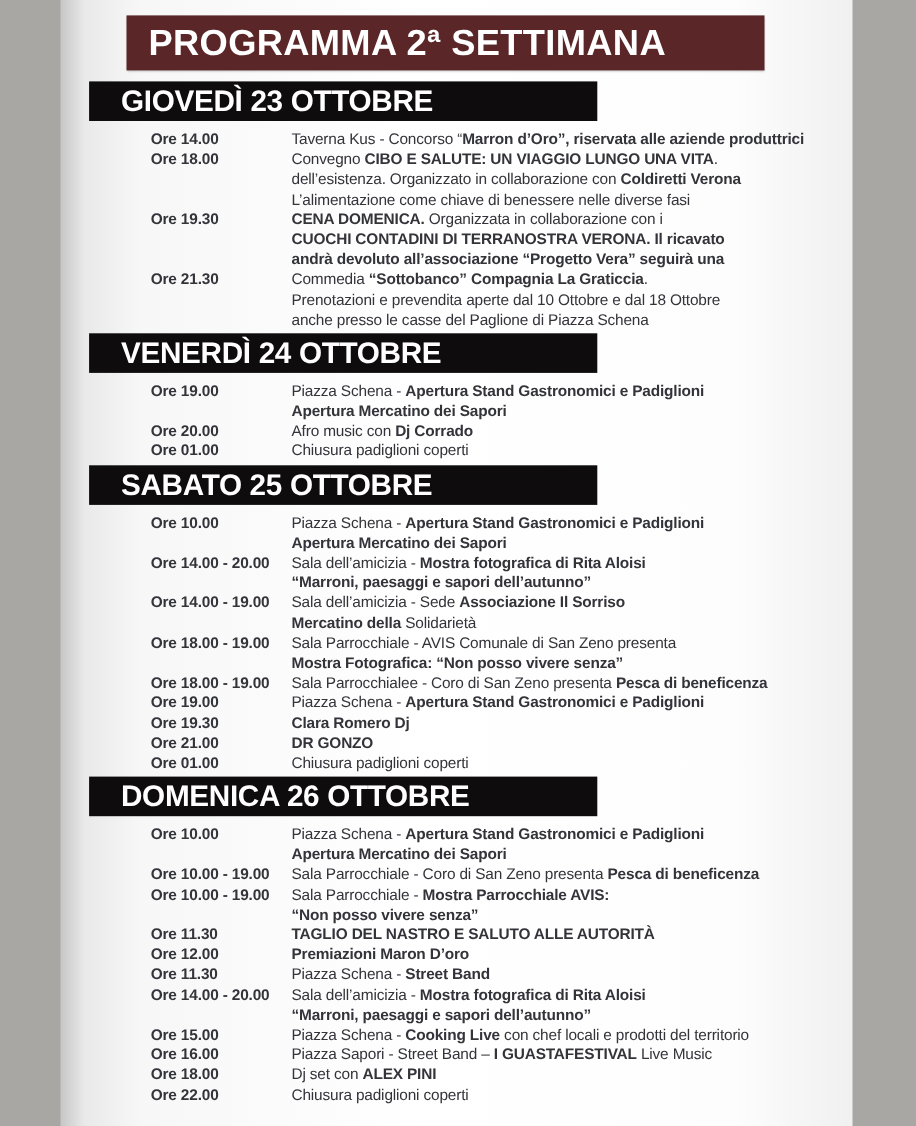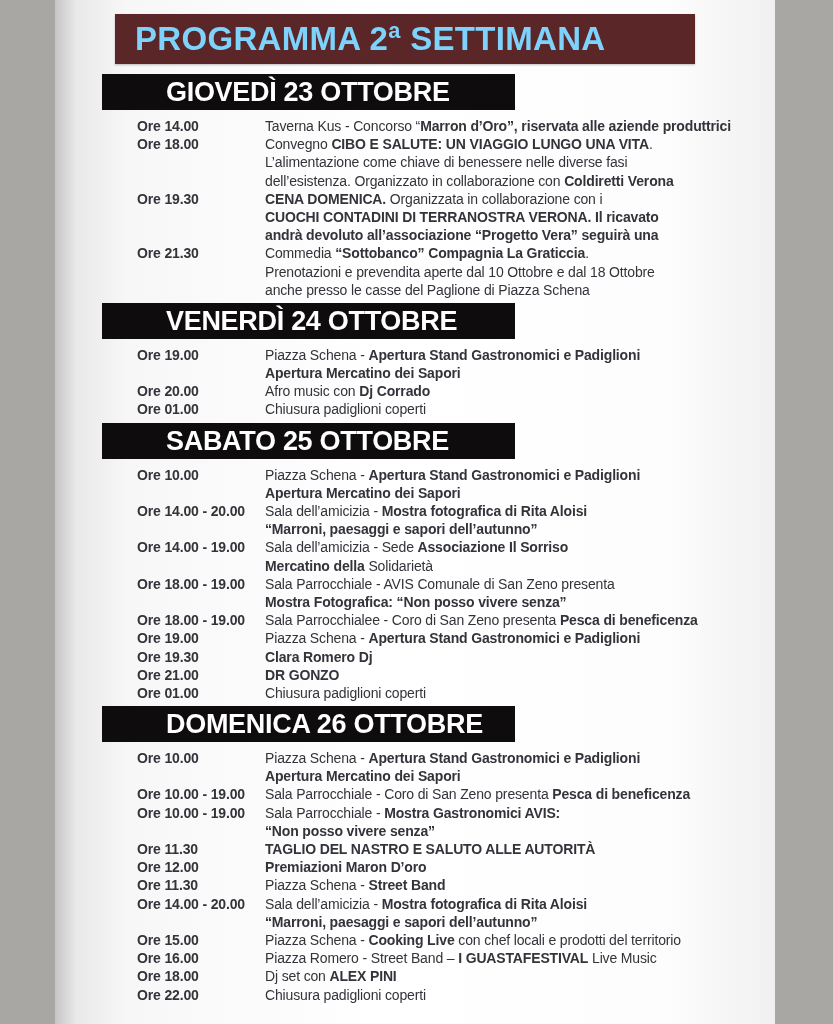--- a/index.html
+++ b/index.html
@@ -18,39 +18,39 @@
   }
   .page{
     position:absolute;left:55px;top:0;
     width:720px;height:1024px;
     background:linear-gradient(90deg,#c6c6c6 0%,#e9e9e9 3%,#f7f7f7 10%,#ffffff 45%,#fdfdfd 85%,#f0f0f0 100%);
   }
   .title-banner{
     margin:14px 0 0 60px;
     width:580px;height:50px;
     background:var(--banner-bg);
-    color:#7dd3fc;
+    color:#ffffff;
     font-weight:700;
     font-size:33px;
     line-height:50px;
     padding-left:20px;
     box-sizing:border-box;
     letter-spacing:0.3px;
     white-space:nowrap;
     box-shadow:0 1px 2px rgba(0,0,0,0.25);
   }
   .section .day-bar{
-    margin:0 0 0 47px;
-    width:413px;height:36px;
+    margin:0 0 0 26px;
+    width:462px;height:36px;
     background:var(--bar-bg);
     color:#ffffff;
     font-weight:700;
     font-size:27px;
     line-height:36px;
-    padding-left:64px;
+    padding-left:29px;
     box-sizing:border-box;
     letter-spacing:-0.3px;
     white-space:nowrap;
   }
   .section:first-child .day-bar{margin-top:10px;}
   .rows{
     margin:7px 0 4px 82px;
     color:var(--text);
   }
   .row{
@@ -84,25 +84,25 @@
             <div class="row">
               <div class="time-cell">Ore 14.00</div>
               <div class="desc-cell"><span>Taverna Kus - Concorso “</span><span class="b">Marron d’Oro”, riservata alle aziende produttrici</span></div>
             </div>
             <div class="row">
               <div class="time-cell">Ore 18.00</div>
               <div class="desc-cell"><span>Convegno </span><span class="b">CIBO E SALUTE: UN VIAGGIO LUNGO UNA VITA</span><span>.</span></div>
             </div>
             <div class="row">
               <div class="time-cell"></div>
+              <div class="desc-cell"><span>dell’esistenza. Organizzato in collaborazione con </span><span class="b">Coldiretti Verona</span></div>
+            </div>
+            <div class="row">
+              <div class="time-cell"></div>
               <div class="desc-cell"><span>L’alimentazione come chiave di benessere nelle diverse fasi</span></div>
-            </div>
-            <div class="row">
-              <div class="time-cell"></div>
-              <div class="desc-cell"><span>dell’esistenza. Organizzato in collaborazione con </span><span class="b">Coldiretti Verona</span></div>
             </div>
             <div class="row">
               <div class="time-cell">Ore 19.30</div>
               <div class="desc-cell"><span class="b">CENA DOMENICA.</span><span> Organizzata in collaborazione con i</span></div>
             </div>
             <div class="row">
               <div class="time-cell"></div>
               <div class="desc-cell"><span class="b">CUOCHI CONTADINI DI TERRANOSTRA VERONA. Il ricavato</span></div>
             </div>
             <div class="row">
@@ -211,21 +211,21 @@
             <div class="row">
               <div class="time-cell"></div>
               <div class="desc-cell"><span class="b">Apertura Mercatino dei Sapori</span></div>
             </div>
             <div class="row">
               <div class="time-cell">Ore 10.00 - 19.00</div>
               <div class="desc-cell"><span>Sala Parrocchiale - Coro di San Zeno presenta </span><span class="b">Pesca di beneficenza</span></div>
             </div>
             <div class="row">
               <div class="time-cell">Ore 10.00 - 19.00</div>
-              <div class="desc-cell"><span>Sala Parrocchiale - </span><span class="b">Mostra Gastronomici AVIS:</span></div>
+              <div class="desc-cell"><span>Sala Parrocchiale - </span><span class="b">Mostra Parrocchiale AVIS:</span></div>
             </div>
             <div class="row">
               <div class="time-cell"></div>
               <div class="desc-cell"><span class="b">“Non posso vivere senza”</span></div>
             </div>
             <div class="row">
               <div class="time-cell">Ore 11.30</div>
               <div class="desc-cell"><span class="b">TAGLIO DEL NASTRO E SALUTO ALLE AUTORITÀ</span></div>
             </div>
             <div class="row">
@@ -243,21 +243,21 @@
             <div class="row">
               <div class="time-cell"></div>
               <div class="desc-cell"><span class="b">“Marroni, paesaggi e sapori dell’autunno”</span></div>
             </div>
             <div class="row">
               <div class="time-cell">Ore 15.00</div>
               <div class="desc-cell"><span>Piazza Schena - </span><span class="b">Cooking Live</span><span> con chef locali e prodotti del territorio</span></div>
             </div>
             <div class="row">
               <div class="time-cell">Ore 16.00</div>
-              <div class="desc-cell"><span>Piazza Romero - Street Band – </span><span class="b">I GUASTAFESTIVAL</span><span> Live Music</span></div>
+              <div class="desc-cell"><span>Piazza Sapori - Street Band – </span><span class="b">I GUASTAFESTIVAL</span><span> Live Music</span></div>
             </div>
             <div class="row">
               <div class="time-cell">Ore 18.00</div>
               <div class="desc-cell"><span>Dj set con </span><span class="b">ALEX PINI</span></div>
             </div>
             <div class="row">
               <div class="time-cell">Ore 22.00</div>
               <div class="desc-cell"><span>Chiusura padiglioni coperti</span></div>
             </div>
           </div>

